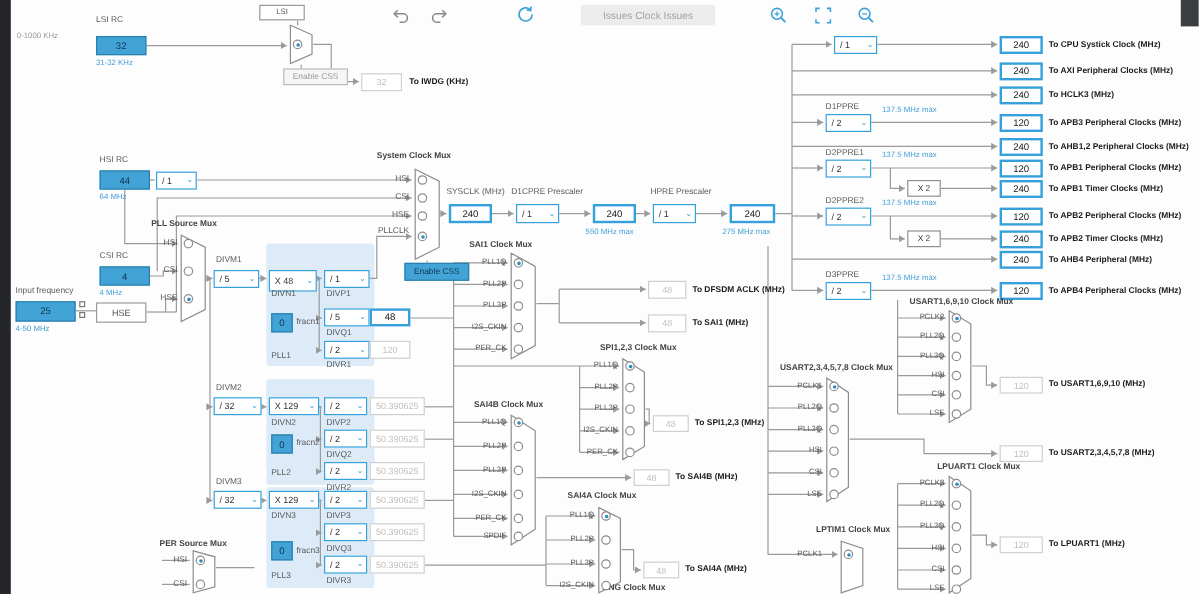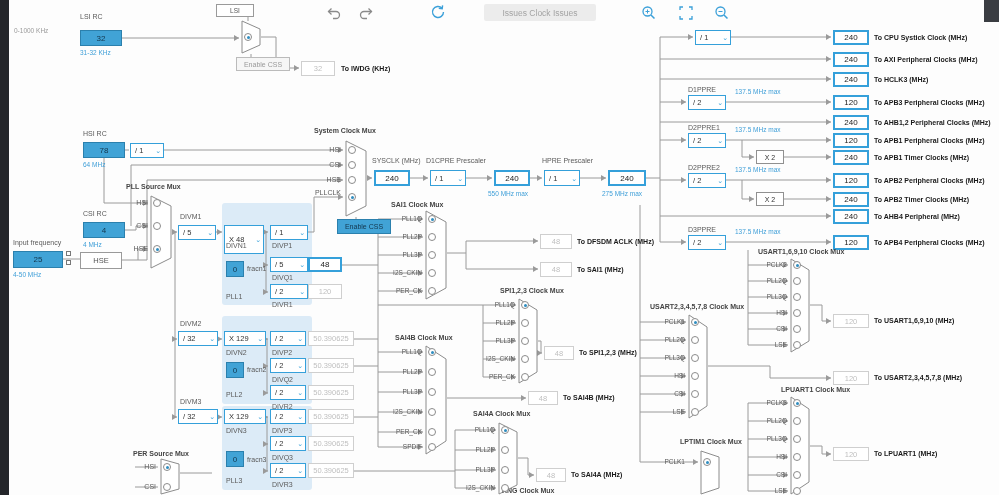--- a/index.html
+++ b/index.html
@@ -228,21 +228,21 @@
   <div class="lbox" style="left:216px;top:4px;width:38px;height:13px">LSI</div>
   <div class="mux" style="left:241px;top:20px"><svg width="20" height="34">
         <polygon points="1,1 19,9 19,25 1,33"></polygon>
       </svg></div>
   <div class="radio sel" style="left:244px;top:33px"></div>
   <div class="btn plain" style="left:236px;top:57px;width:54px;height:14px">Enable CSS</div>
   <div class="gb" style="left:301px;top:61px;width:34px;height:15px">32</div>
   <div class="ol" style="left:341px;top:65px">To IWDG (KHz)</div>
 
   <div class="lb" style="left:83px;top:130px">HSI RC</div>
-  <div class="bb" style="left:83px;top:142px;width:42px;height:16px">78</div>
+  <div class="bb" style="left:83px;top:142px;width:42px;height:16px">44</div>
   <div class="dd" style="left:130px;top:143px;width:34px;height:15px">
       <span>/ 1</span>
       <span class="caret"></span>
     </div>
   <div class="bt" style="left:83px;top:161px">64 MHz</div>
 
   <div class="lb" style="left:83px;top:210px">CSI RC</div>
   <div class="bb" style="left:83px;top:222px;width:42px;height:16px">4</div>
   <div class="bt" style="left:83px;top:241px">4 MHz</div>
 
@@ -262,21 +262,21 @@
       </svg></div>
   <div class="radio" style="left:153px;top:199px"></div>
   <div class="radio" style="left:153px;top:222px"></div>
   <div class="radio sel" style="left:153px;top:245px"></div>
 
   <div class="lb" style="left:180px;top:213px">DIVM1</div>
   <div class="dd" style="left:178px;top:225px;width:38px;height:15px">
       <span>/ 5</span>
       <span class="caret"></span>
     </div>
-  <div class="dd" style="left:224px;top:225px;width:40px;height:29px">
+  <div class="dd" style="left:224px;top:225px;width:40px;height:18px">
       <span>X 48</span>
       <span class="caret"></span>
     </div>
   <div class="lb" style="left:226px;top:242px">DIVN1</div>
   <div class="dd" style="left:270px;top:225px;width:38px;height:15px">
       <span>/ 1</span>
       <span class="caret"></span>
     </div>
   <div class="lb" style="left:272px;top:242px">DIVP1</div>
   <div class="bb" style="left:226px;top:261px;width:18px;height:16px">0</div>

